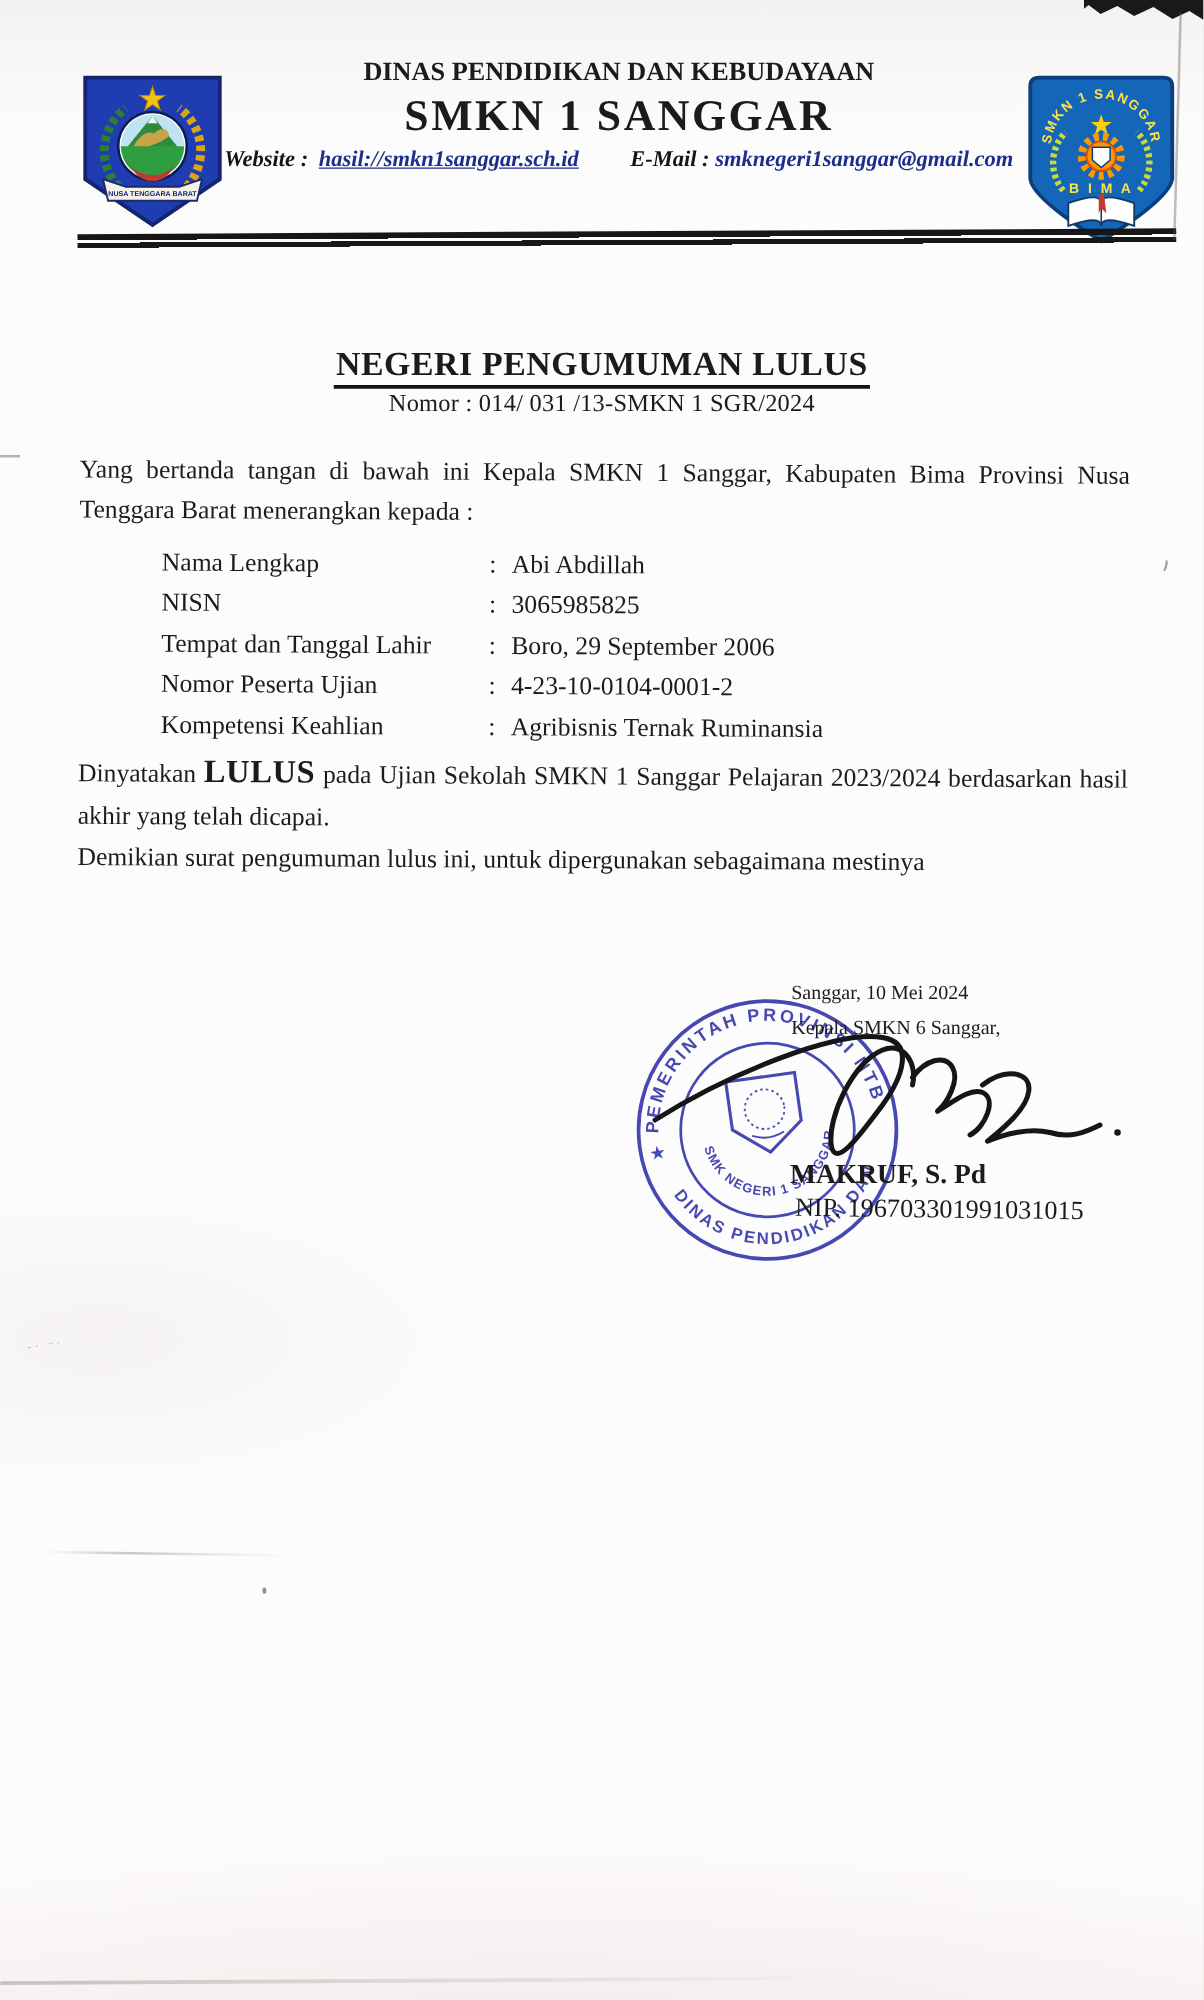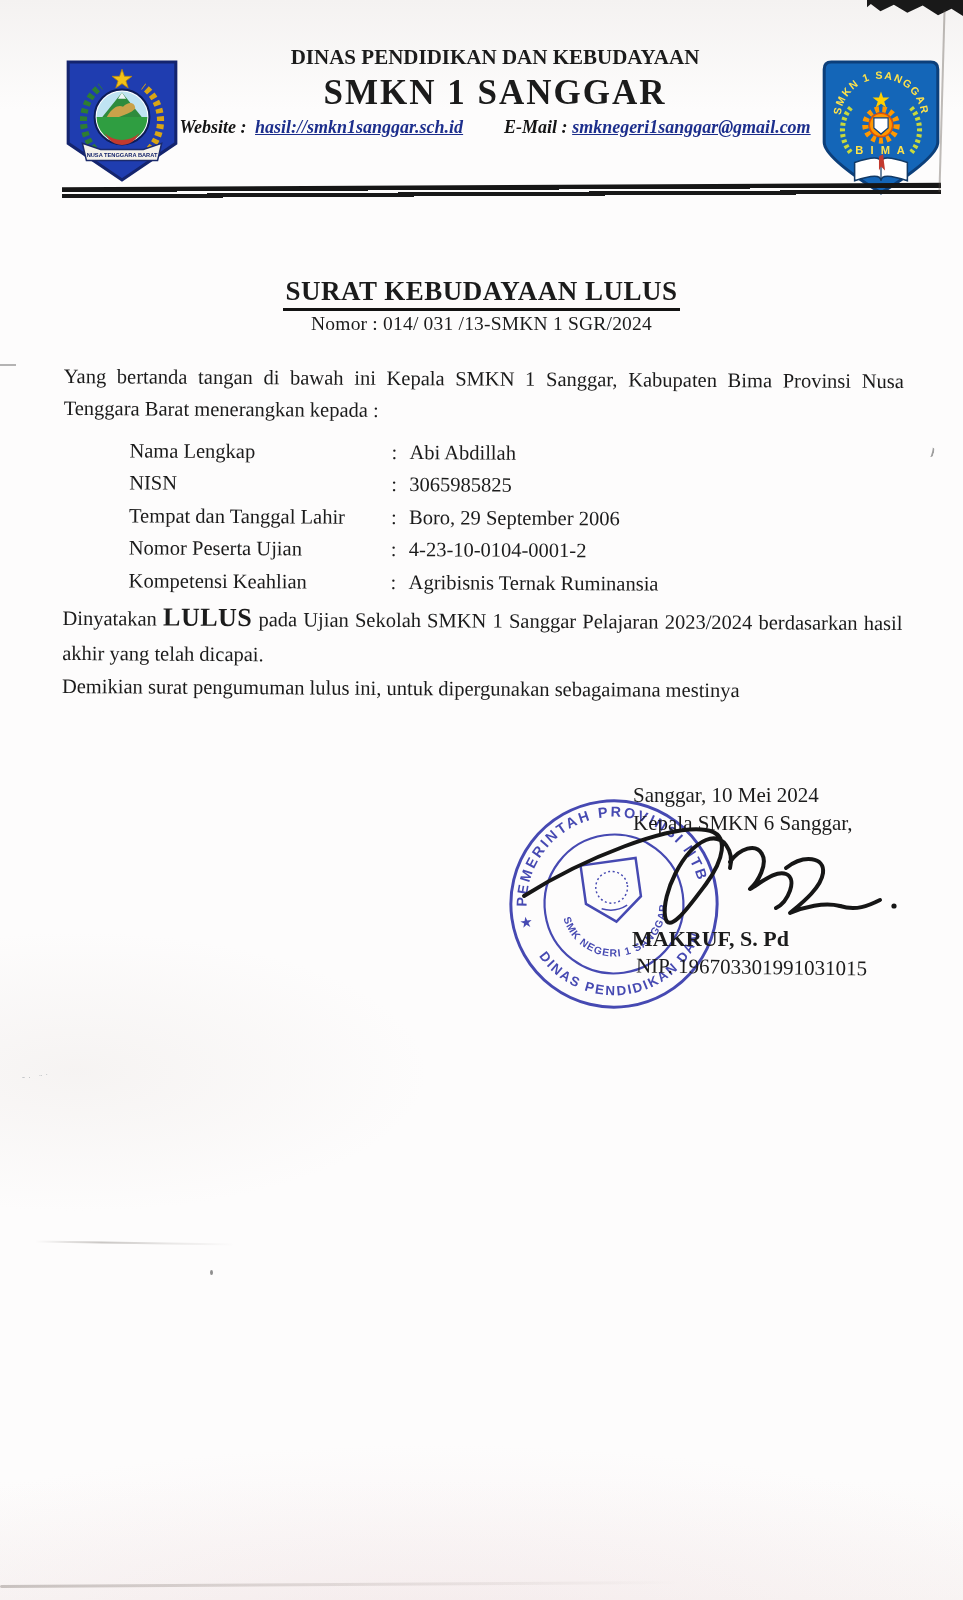--- a/index.html
+++ b/index.html
@@ -20,21 +20,21 @@
   .logo-left{left:60px;top:56px;width:124px;height:130px;}
   .logo-right{left:812px;top:57px;width:138px;height:142px;}
   .header-text{position:absolute;left:172px;top:40px;width:646px;text-align:center;line-height:1.2;}
   .h-gov{font-size:22.5px;font-weight:bold;letter-spacing:.3px;}
   .h-dep{font-size:21px;font-weight:bold;margin-top:5px;}
   .h-school{font-size:35px;font-weight:bold;letter-spacing:2px;margin-top:2px;}
   .h-addr{font-size:19px;margin-top:6px;}
   .h-web{font-size:18px;font-style:italic;font-weight:bold;margin-top:3px;}
   .h-web .lbl{color:#141414;}
   .h-web .lnk{color:#1c2e8c;text-decoration:underline;margin:0 6px 0 4px;}
-  .h-web .lnk2{color:#1c2e8c;text-decoration:underline;margin-left:0;}
+  .h-web .lnk2{color:#1c2e8c;margin-left:0;}
   .h-web .gap{display:inline-block;width:26px;}
   .rule{
     position:absolute;left:62px;top:185px;width:879px;height:12px;
     background:linear-gradient(180deg,#161616 0 40%,transparent 40% 58%,#181818 58% 92%,transparent 92%);
     transform:rotate(-.3deg);
   }
   
   .title-block{position:absolute;left:0;top:276px;width:963px;text-align:center;}
   .doc-title{display:inline-block;font-size:27px;font-weight:bold;letter-spacing:.5px;
     border-bottom:3px solid #131313;padding:0 2px 1px 2px;}
@@ -45,21 +45,21 @@
   .letter-body p{margin:0;text-align:justify;}
   .fields{margin:9px 0 0 66px;}
   .field-row{display:flex;line-height:32.5px;font-size:20.5px;}
   .field-label{width:262px;flex:none;}
   .field-sep{width:18px;flex:none;}
   .field-value{flex:1;}
   .statement{margin-top:9px;}
   .lulus{font-size:26px;font-weight:bold;letter-spacing:.5px;}
   .closing{margin-top:27px;}
   
-  .sig-head{position:absolute;left:633px;top:781px;font-size:21px;line-height:28px;z-index:3;}
+  .sig-head{position:absolute;left:633px;top:781px;font-size:16px;line-height:28px;z-index:3;}
   .sig-name{position:absolute;left:632px;top:926px;font-size:22px;font-weight:bold;z-index:3;}
   .sig-nip{position:absolute;left:636px;top:955px;font-size:21px;z-index:3;transform:rotate(.7deg);}
   .stamp{position:absolute;left:494px;top:784px;width:240px;height:240px;z-index:2;opacity:.88;}
   .signature-ink{position:absolute;left:518px;top:810px;width:412px;height:168px;z-index:4;}
   
   .art{position:absolute;pointer-events:none;}
   .art-topright{right:0;top:0;width:96px;height:16px;background:#191919;
     clip-path:polygon(0 0,100% 0,100% 100%,88% 55%,74% 95%,58% 35%,42% 80%,28% 30%,14% 70%,4% 25%,0 45%);}
   .art-rightedge{left:941px;top:10px;width:2px;height:182px;background:rgba(90,82,74,.38);transform:rotate(1.6deg);}
   .art-dashleft{left:0;top:364px;width:16px;height:2px;background:rgba(90,90,90,.45);}
@@ -120,21 +120,21 @@
       <span class="lnk">hasil://smkn1sanggar.sch.id</span>
       <span class="gap"></span>
       <span class="lbl">E-Mail :</span>
       <span class="lnk2">smknegeri1sanggar@gmail.com</span>
     </div>
   </div>
 
   <div class="rule"></div>
 
   <div class="title-block">
-    <div><span class="doc-title">SURAT KEBUDAYAAN LULUS</span></div>
+    <div><span class="doc-title">NEGERI PENGUMUMAN LULUS</span></div>
     <div class="doc-number">Nomor : 014/ 031 /13-SMKN 1 SGR/2024</div>
   </div>
 
   <div class="letter-body">
     <p>Yang bertanda tangan di bawah ini Kepala SMKN 1 Sanggar, Kabupaten Bima Provinsi Nusa Tenggara Barat menerangkan kepada :</p>
 
     <div class="fields">
       <div class="field-row">
         <span class="field-label">Nama Lengkap</span>
         <span class="field-sep">:</span>

